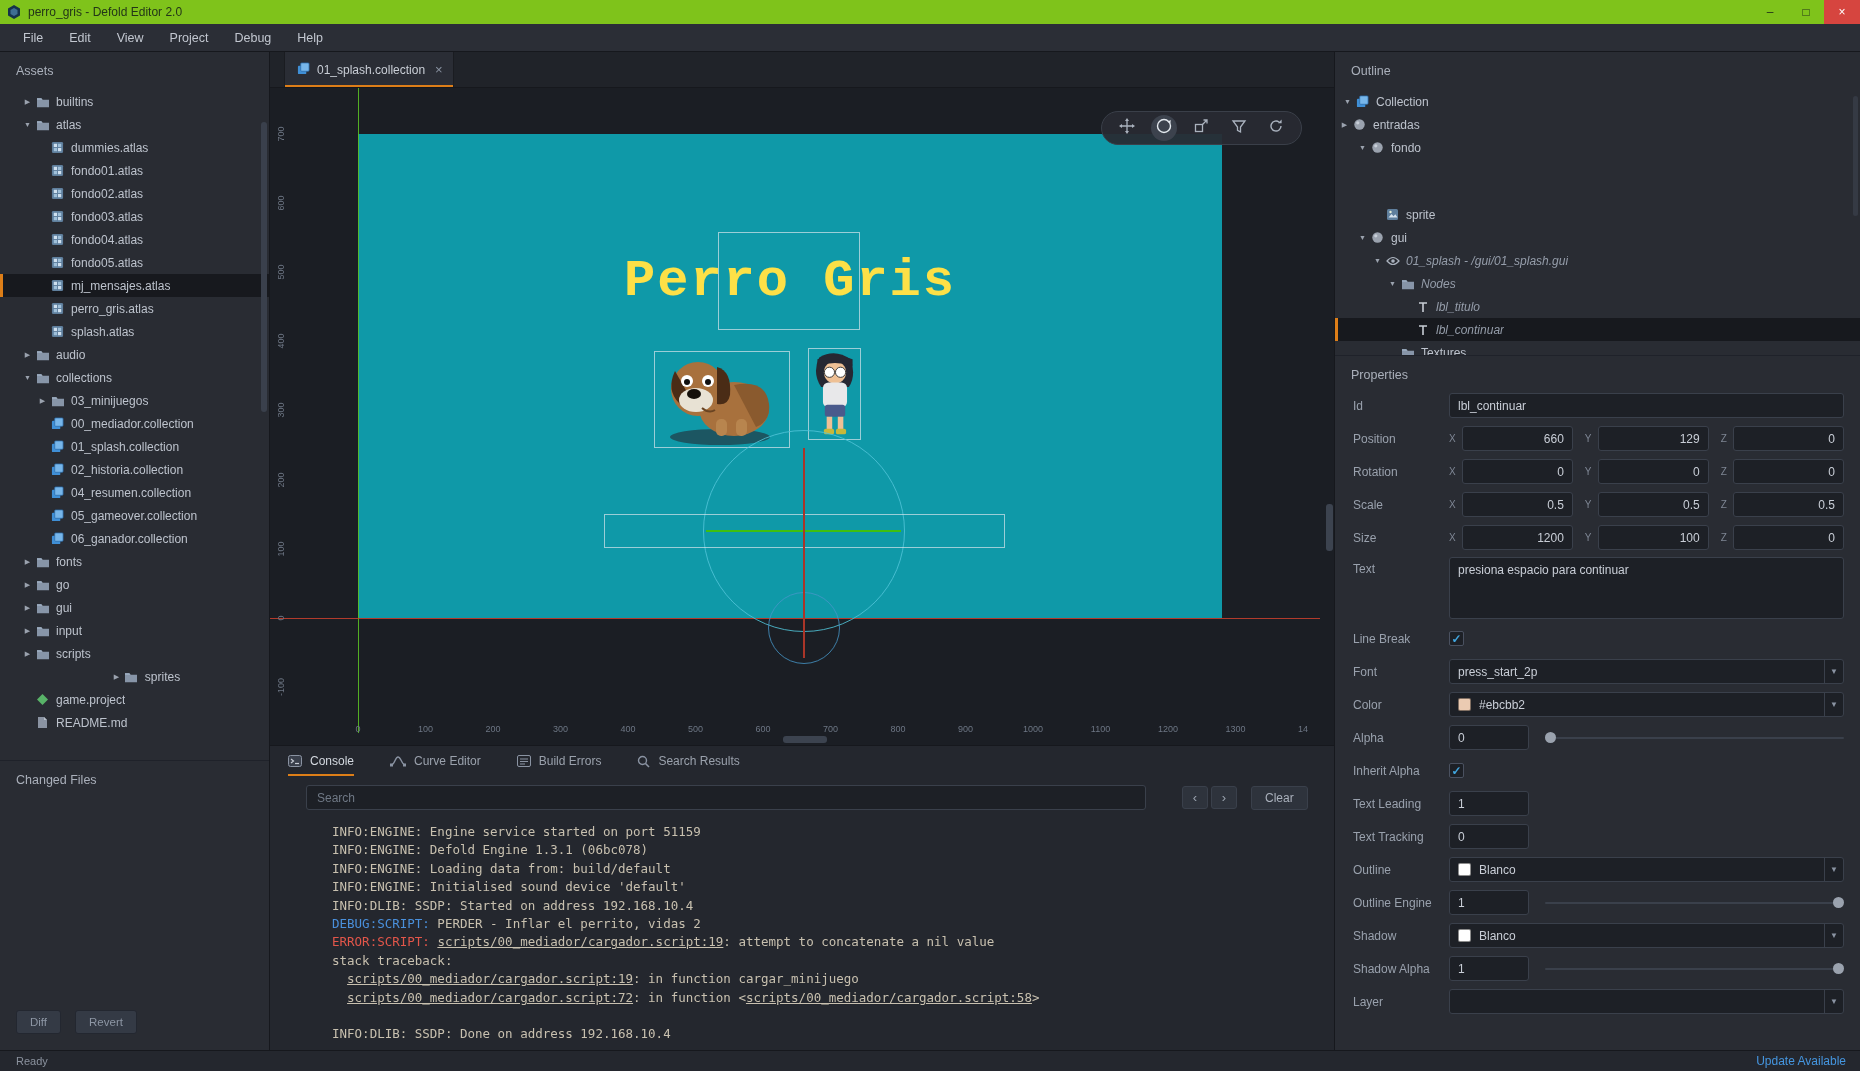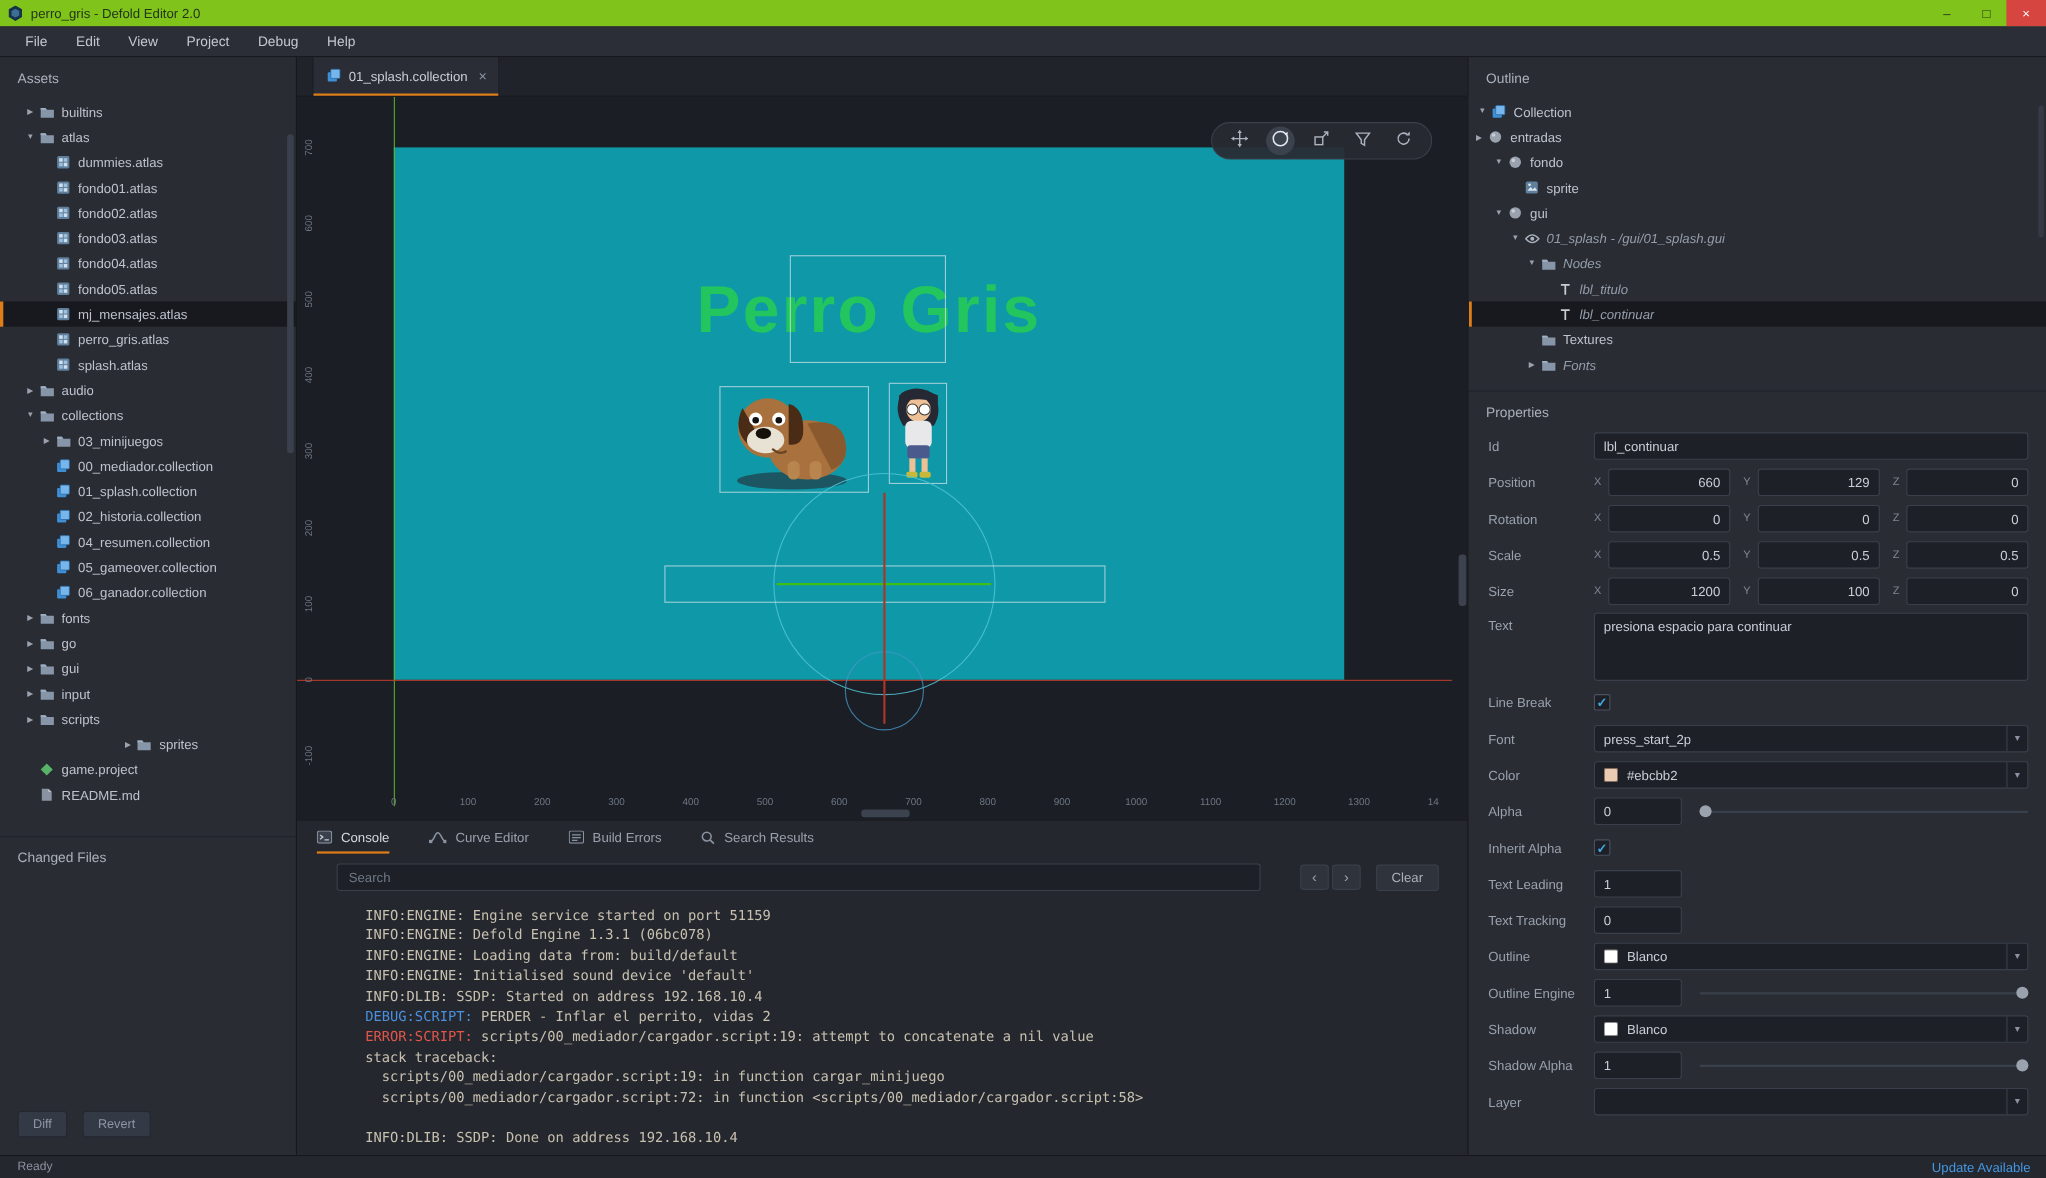--- a/index.html
+++ b/index.html
@@ -46,21 +46,21 @@
   .tabbar{position:absolute;left:0;top:0;width:1064px;height:36px;background:#202329;border-bottom:1px solid #16181d;display:flex;align-items:stretch;padding-left:14px}
   .tab{display:inline-flex;align-items:center;gap:7px;padding:0 10px 0 12px;background:#2a2d35;border-right:1px solid #1a1c21;border-left:1px solid #1a1c21;position:relative;font-size:12px;color:#c9ced6}
   .tab.active::after{content:"";position:absolute;left:0;right:0;bottom:0;height:2px;background:#dd7e18}
   .tab .tclose{color:#8a93a2;font-size:13px;margin-left:3px}
 
   
   .canvas{position:absolute;left:0;top:36px;width:1064px;height:657px;background:#1b1e24;overflow:hidden}
   .game-rect{position:absolute;left:88px;top:46px;width:864px;height:484px;background:#0f99a8}
   .axis-y{position:absolute;left:88px;top:0;width:1px;height:645px;background:rgba(90,190,35,.9)}
   .axis-x{position:absolute;left:0;top:530px;width:1050px;height:1px;background:rgba(195,62,45,.9)}
-  .scene-title{position:absolute;left:520px;top:193px;transform:translate(-50%,-50%);font-family:Liberation Sans, sans-serif;font-weight:bold;font-size:60px;letter-spacing:2px;color:#22c55e;white-space:nowrap}
+  .scene-title{position:absolute;left:520px;top:193px;transform:translate(-50%,-50%);font-family:Liberation Mono, monospace;font-weight:bold;font-size:52px;letter-spacing:2px;color:#fde047;white-space:nowrap}
   .selbox{position:absolute;border:1px solid rgba(230,235,240,.65)}
   .title-box{left:448px;top:144px;width:142px;height:98px}
   .dog-box{left:384px;top:263px;width:136px;height:97px}
   .girl-box{left:538px;top:260px;width:53px;height:92px}
   .continuar-box{left:334px;top:426px;width:401px;height:34px}
   .circle{position:absolute;border-radius:50%}
   .circle.big{left:433px;top:342px;width:202px;height:202px;border:1.5px solid rgba(80,195,215,.85)}
   .circle.small{left:498px;top:504px;width:72px;height:72px;border:1.5px solid rgba(70,150,200,.8)}
   .gizmo-x{position:absolute;left:436px;top:442px;width:195px;height:2px;background:#3fbf10}
   .gizmo-y{position:absolute;left:533px;top:360px;width:2px;height:210px;background:#aa3528}
@@ -84,21 +84,21 @@
   .search-input{width:840px;height:25px;background:#1d2026;border:1px solid #3a404b;border-radius:3px;color:#c9ced7;font-size:12px;padding:0 10px;outline:none}
   .search-input::placeholder{color:#6f7885}
   .navbtn{width:26px;height:23px;background:#2e333c;border:1px solid #3a404b;border-radius:3px;color:#9aa2ae;display:flex;align-items:center;justify-content:center;font-size:13px;cursor:default}
   .navbtn.first{margin-left:36px}
   .navbtn + .navbtn{margin-left:3px}
   .clear-btn{margin-left:14px;background:#2e333c;border:1px solid #3a404b;border-radius:3px;color:#aab1bc;font-size:12px;padding:4px 13px;cursor:default}
   .log{margin:13px 0 0 62px;font-family:"DejaVu Sans Mono",monospace;font-size:12.5px;line-height:18.4px;color:#c8c0af}
   .logline{white-space:pre;min-height:18.4px}
   .seg-debug{color:#4a90dc}
   .seg-error{color:#e2564a}
-  .seg-link{cursor:pointer}
+  .seg-link{text-decoration:underline;cursor:pointer}
 
   
   .outline-section{position:absolute;left:0;top:0;right:0;height:303px;overflow:hidden}
   .rp-scroll{position:absolute;right:2px;top:44px;width:5px;height:120px;background:#3a404c;border-radius:3px;opacity:.7}
 
   
   .props{position:absolute;left:0;top:303px;right:0;bottom:0;border-top:1px solid #1f222a;overflow:hidden}
   .prows{padding-top:2px}
   .prow{display:flex;align-items:center;height:27px;margin-bottom:6px;padding:0 16px 0 18px}
   .prow.tall{height:62px;align-items:flex-start}
@@ -702,21 +702,21 @@
             <div class="trow" style="padding-left: 21px;">
               <span class="arrow">▼</span>
               <span class="icon">
                 <svg width="13" height="13" viewBox="0 0 13 13">
                   <circle cx="6.5" cy="6.5" r="5.2" fill="#9aa2ae"></circle>
                   <circle cx="4.8" cy="4.8" r="1.6" fill="#c8cfd8"></circle>
                 </svg>
               </span>
               <span class="lbl">fondo</span>
             </div>
-            <div class="trow" style="padding-left: 36px;">
+            <div class="trow" style="padding-left: 36px; margin-top: 44px;">
               <span class="arrow"></span>
               <span class="icon">
                 <svg width="13" height="13" viewBox="0 0 13 13">
                   <rect x="1" y="1" width="11" height="11" rx="1.5" fill="#5f7f9d"></rect>
                   <path d="M2.5 9.5l3-3.5 2 2.2 1.8-2 2.2 3.3z" fill="#d8e4ef"></path>
                   <circle cx="4.5" cy="4" r="1.2" fill="#e8f0d8"></circle>
                 </svg>
               </span>
               <span class="lbl">sprite</span>
             </div>

